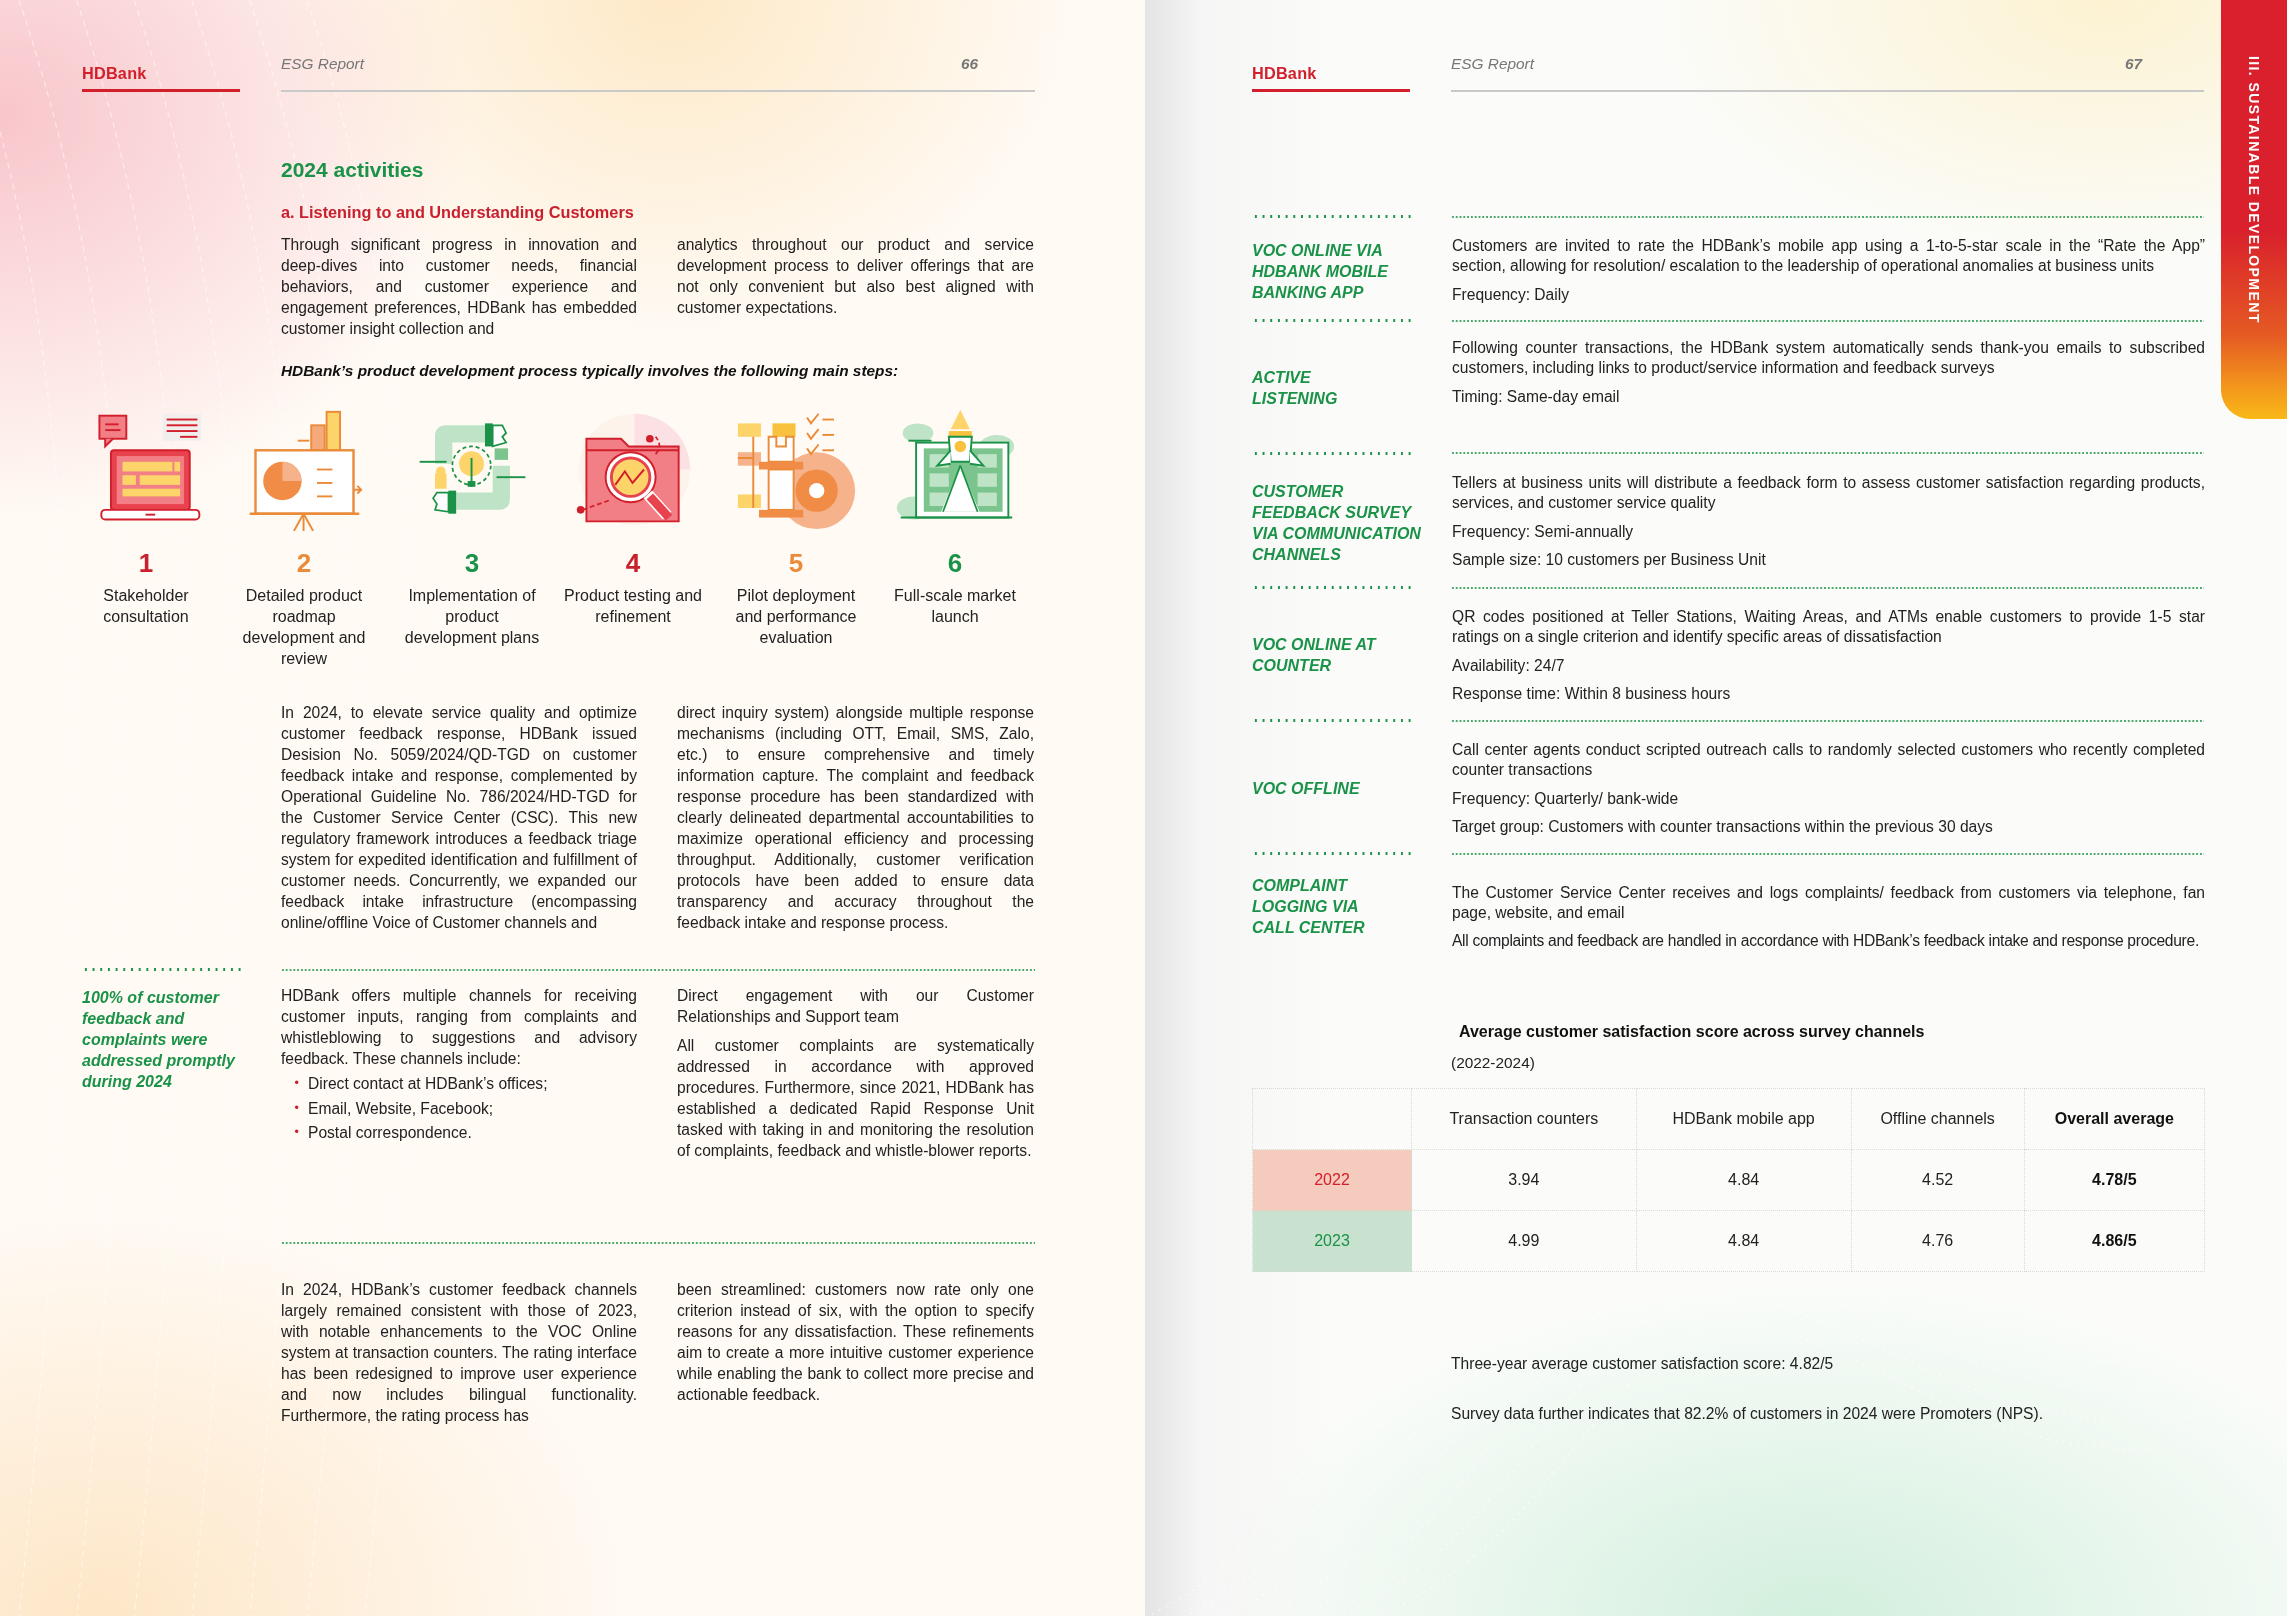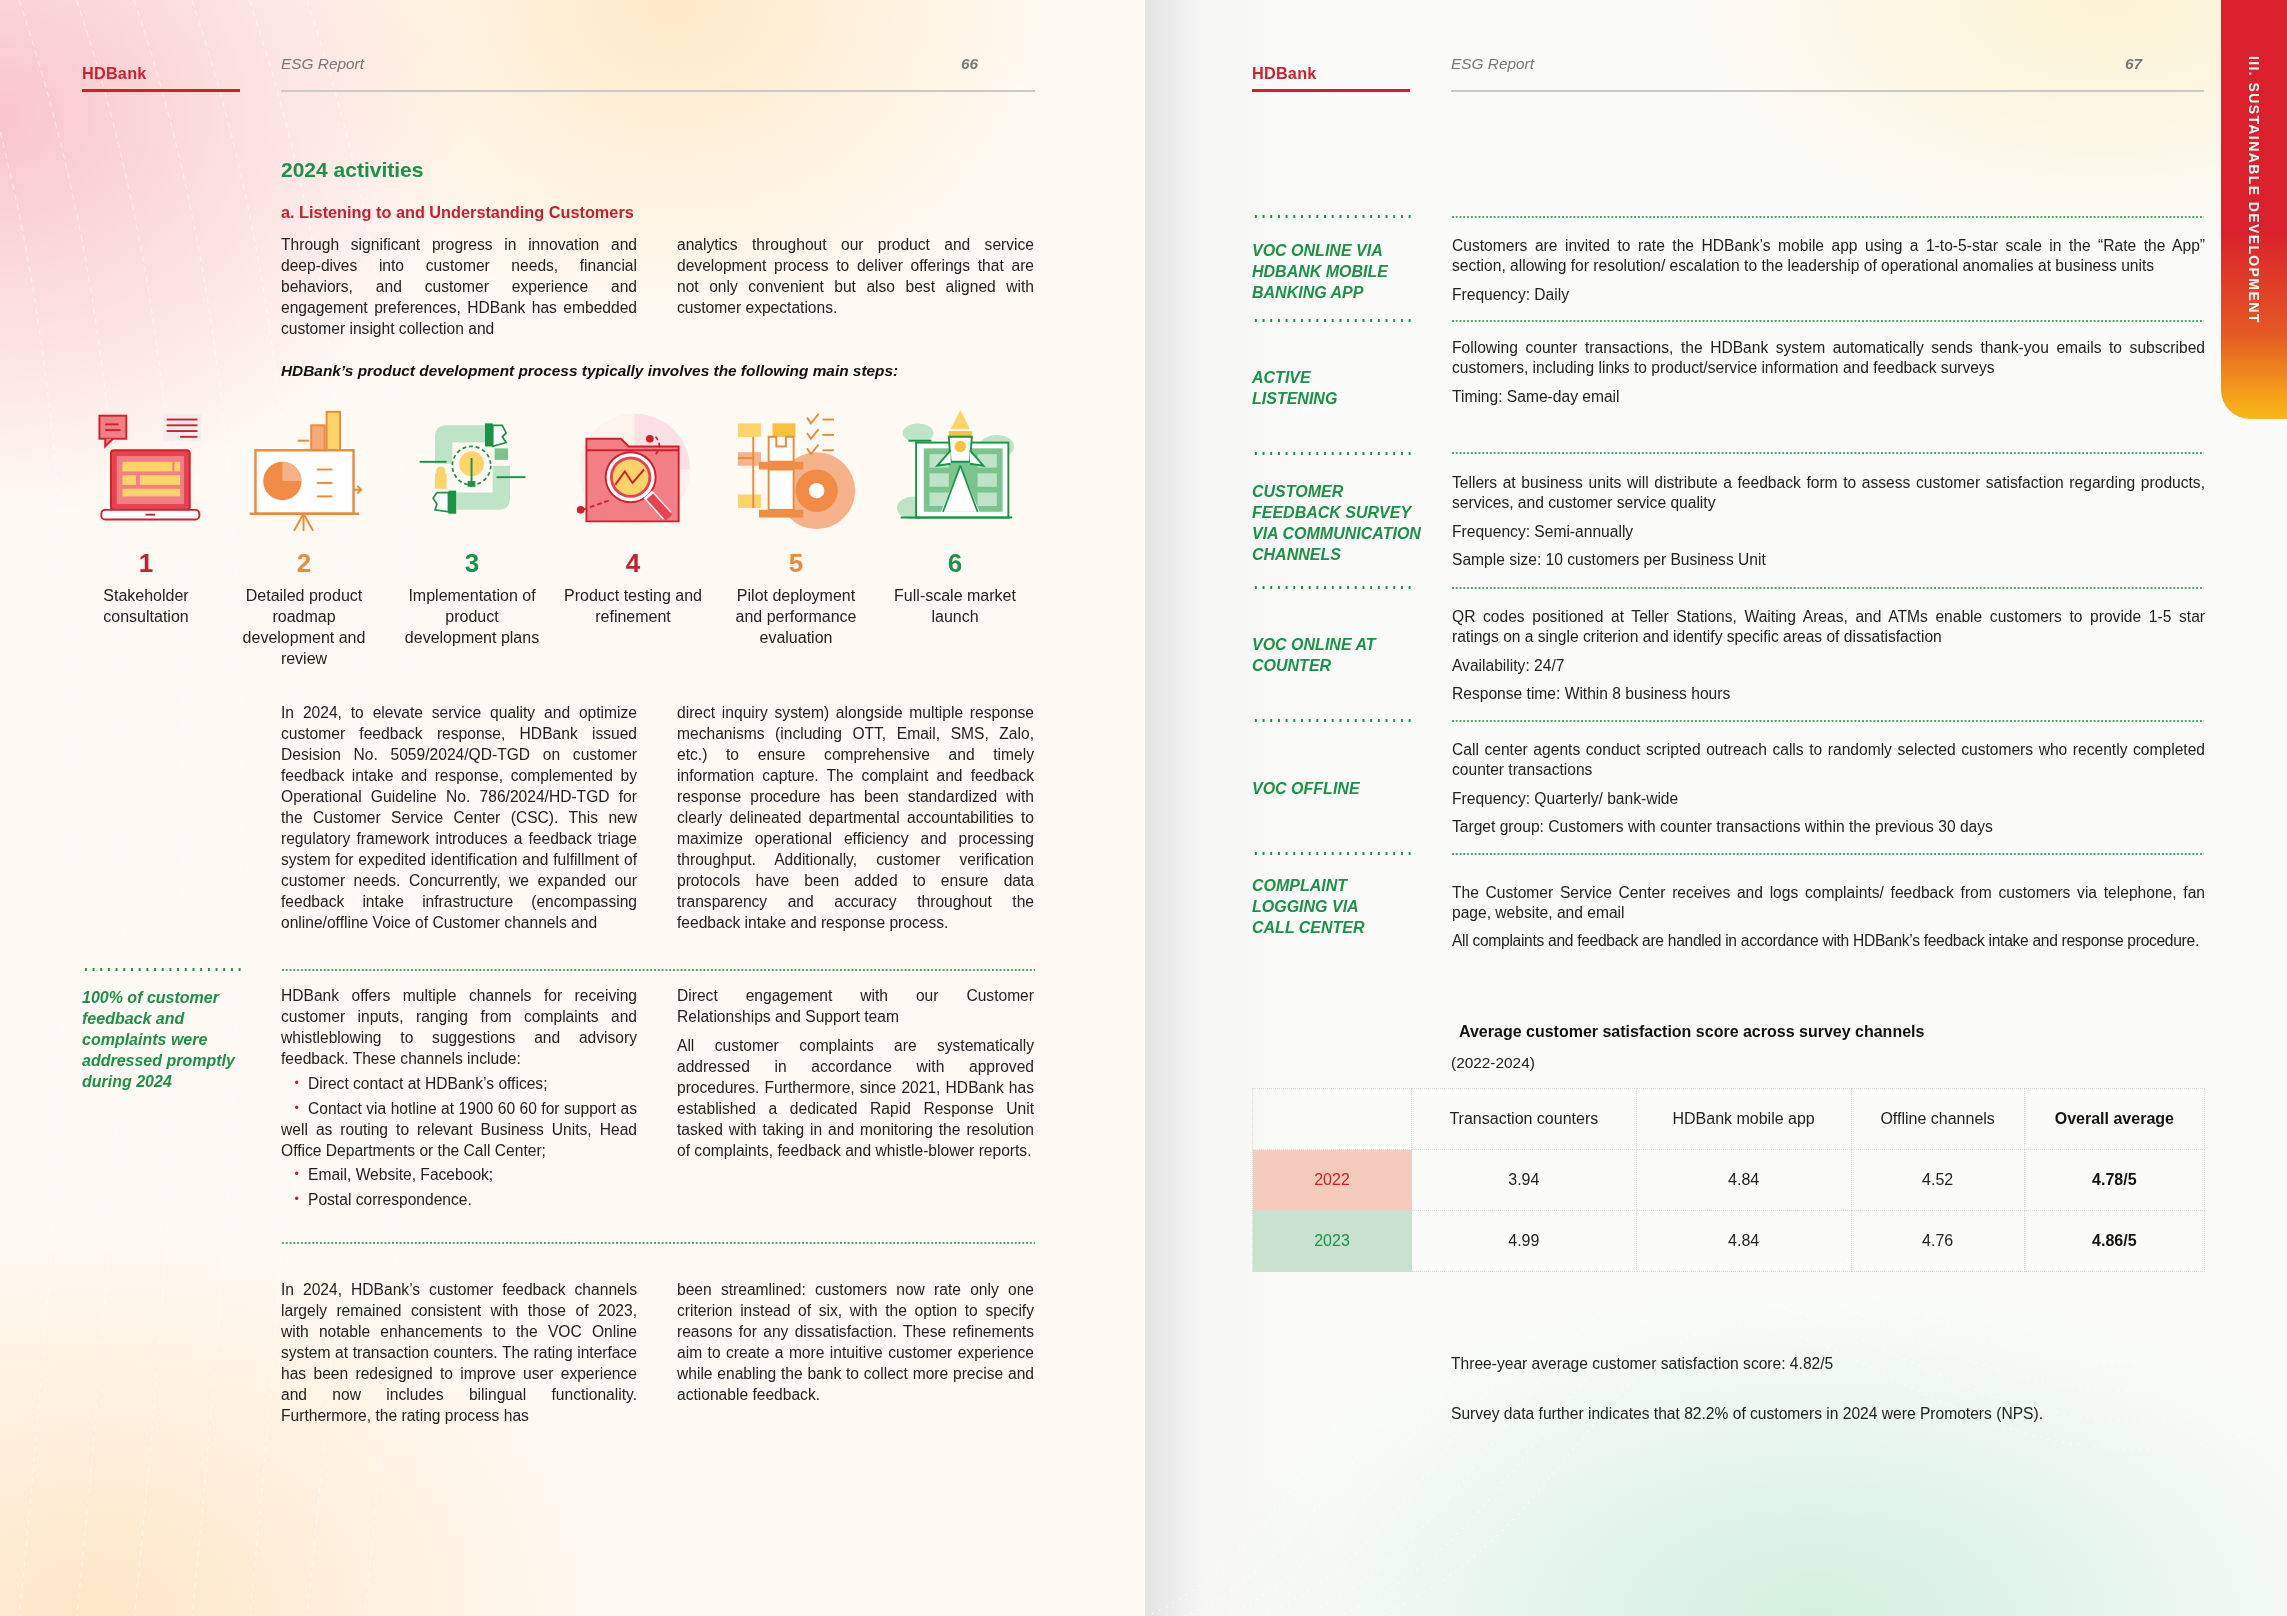--- a/index.html
+++ b/index.html
@@ -263,21 +263,20 @@
 
   <div class="dots-green" style="left:82px; top:968px; width:159px;"></div>
   <div class="dots-fine" style="left:281px; top:969px; width:754px;"></div>
 
   <div class="callout">100% of customer feedback and complaints were addressed promptly during 2024</div>
 
   <div class="col body-text" style="left:281px; top:985px; width:356px;">
     <div>HDBank offers multiple channels for receiving customer inputs, ranging from complaints and whistleblowing to suggestions and advisory feedback. These channels include:</div>
     <ul class="bul">
       <li>Direct contact at HDBank’s offices;</li>
-      <li class="wrap">Contact via hotline at 1900 60 60 for support as well as routing to relevant Business Units, Head Office Departments or the Call Center;</li>
       <li>Email, Website, Facebook;</li>
       <li>Postal correspondence.</li>
     </ul>
   </div>
   <div class="col body-text" style="left:677px; top:985px; width:357px;">
     <div>Direct engagement with our Customer Relationships and Support team</div>
     <div style="margin-top:7.7px;">All customer complaints are systematically addressed in accordance with approved procedures. Furthermore, since 2021, HDBank has established a dedicated Rapid Response Unit tasked with taking in and monitoring the resolution of complaints, feedback and whistle-blower reports.</div>
   </div>
 
   <div class="dots-fine" style="left:281px; top:1242px; width:754px;"></div>

